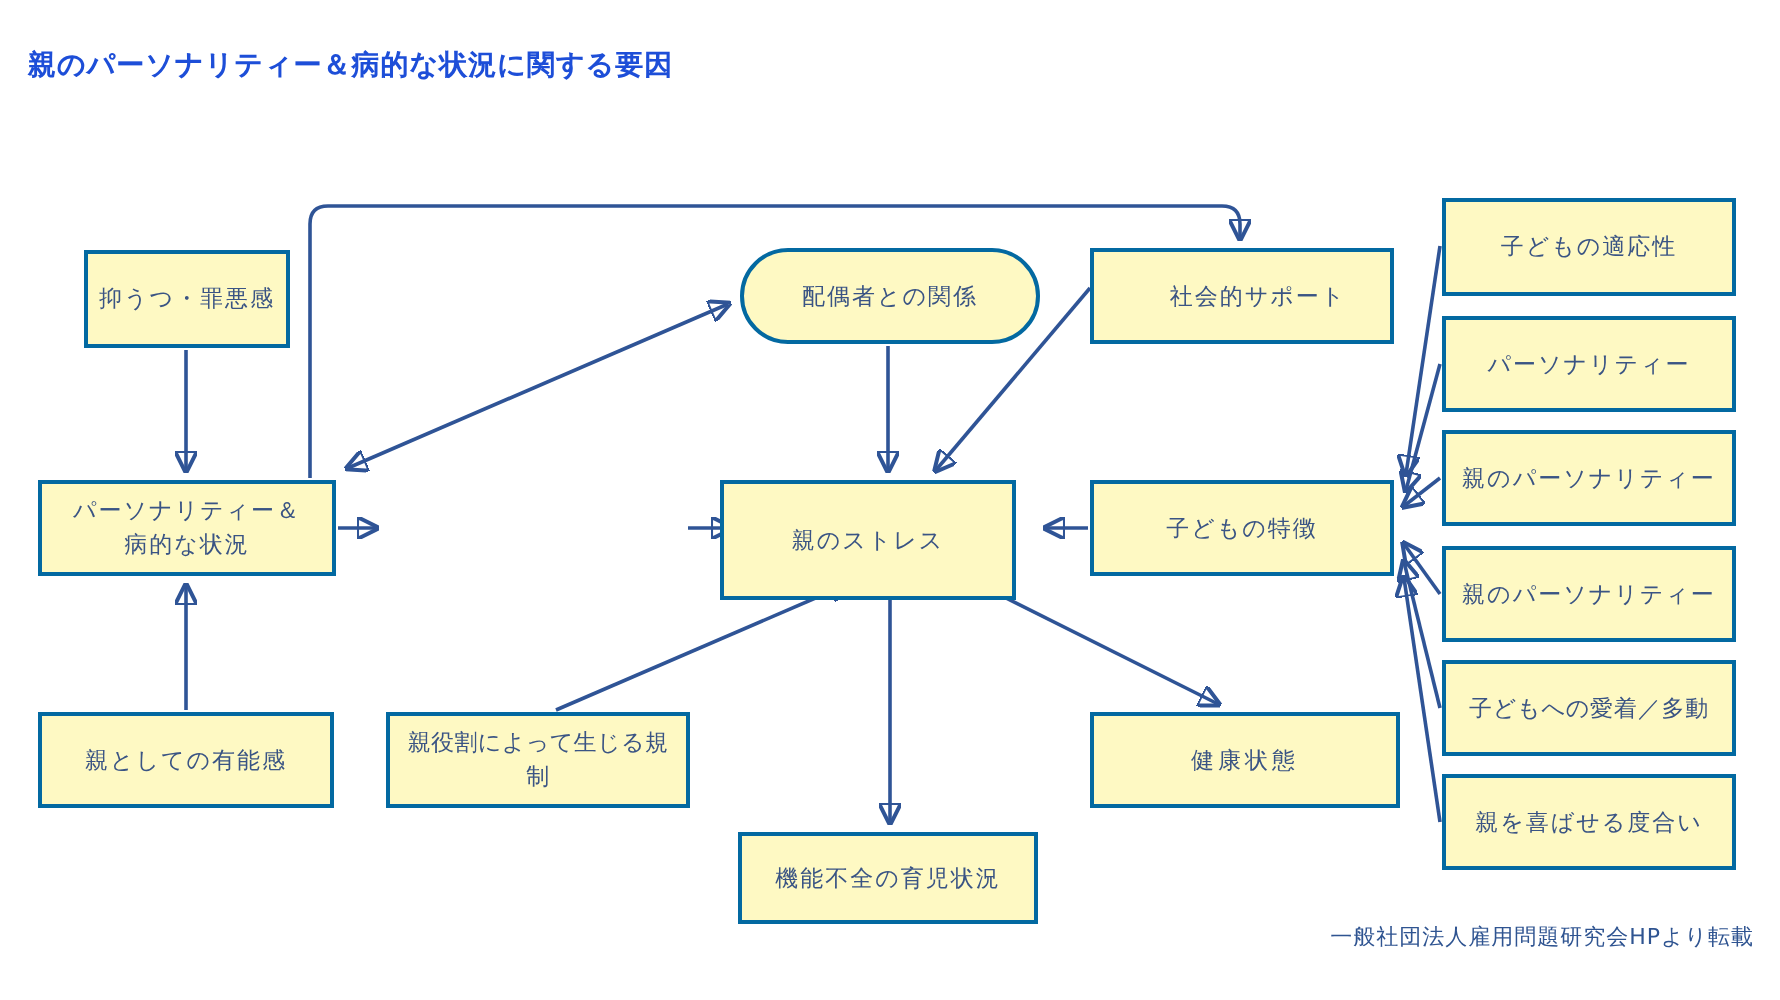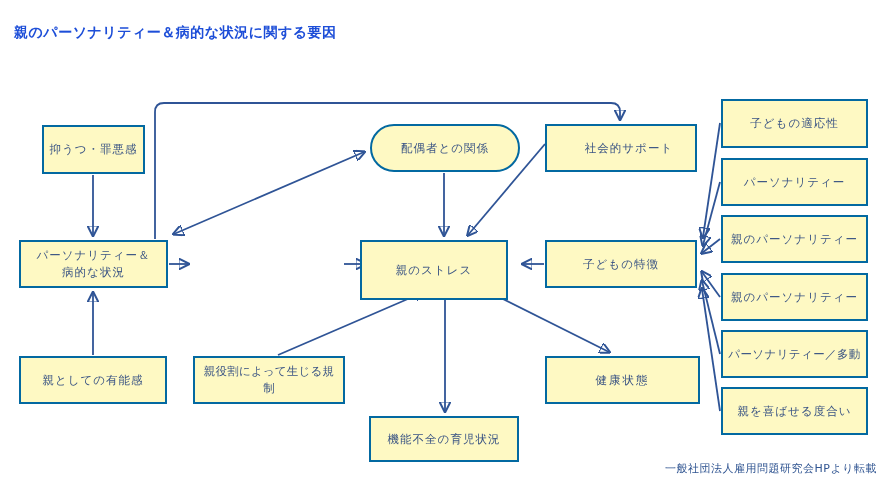--- a/index.html
+++ b/index.html
@@ -77,18 +77,18 @@
   <div class="node" style="left:370px;top:124px;width:150px;height:48px;border-radius:24px;">配偶者との関係</div>
   <div class="node" style="left:360px;top:240px;width:148px;height:60px;">親のストレス</div>
   <div class="node" style="left:369px;top:416px;width:150px;height:46px;">機能不全の育児状況</div>
   <div class="node" style="left:545px;top:124px;width:152px;height:48px;padding-left:19px;">社会的サポート</div>
   <div class="node" style="left:545px;top:240px;width:152px;height:48px;">子どもの特徴</div>
   <div class="node" style="left:545px;top:356px;width:155px;height:48px;letter-spacing:2px;">健康状態</div>
   <div class="node" style="left:721px;top:99px;width:147px;height:49px;">子どもの適応性</div>
   <div class="node" style="left:721px;top:158px;width:147px;height:48px;">パーソナリティー</div>
   <div class="node" style="left:721px;top:215px;width:147px;height:48px;">親のパーソナリティー</div>
   <div class="node" style="left:721px;top:273px;width:147px;height:48px;">親のパーソナリティー</div>
-  <div class="node" style="left:721px;top:330px;width:147px;height:48px;letter-spacing:0.4px;">パーソナリティー／多動</div>
+  <div class="node" style="left:721px;top:330px;width:147px;height:48px;letter-spacing:0.4px;">子どもへの愛着／多動</div>
   <div class="node" style="left:721px;top:387px;width:147px;height:48px;">親を喜ばせる度合い</div>
 
   <div id="footer">一般社団法人雇用問題研究会HPより転載</div>
 
 </div>
 
 </body></html>

